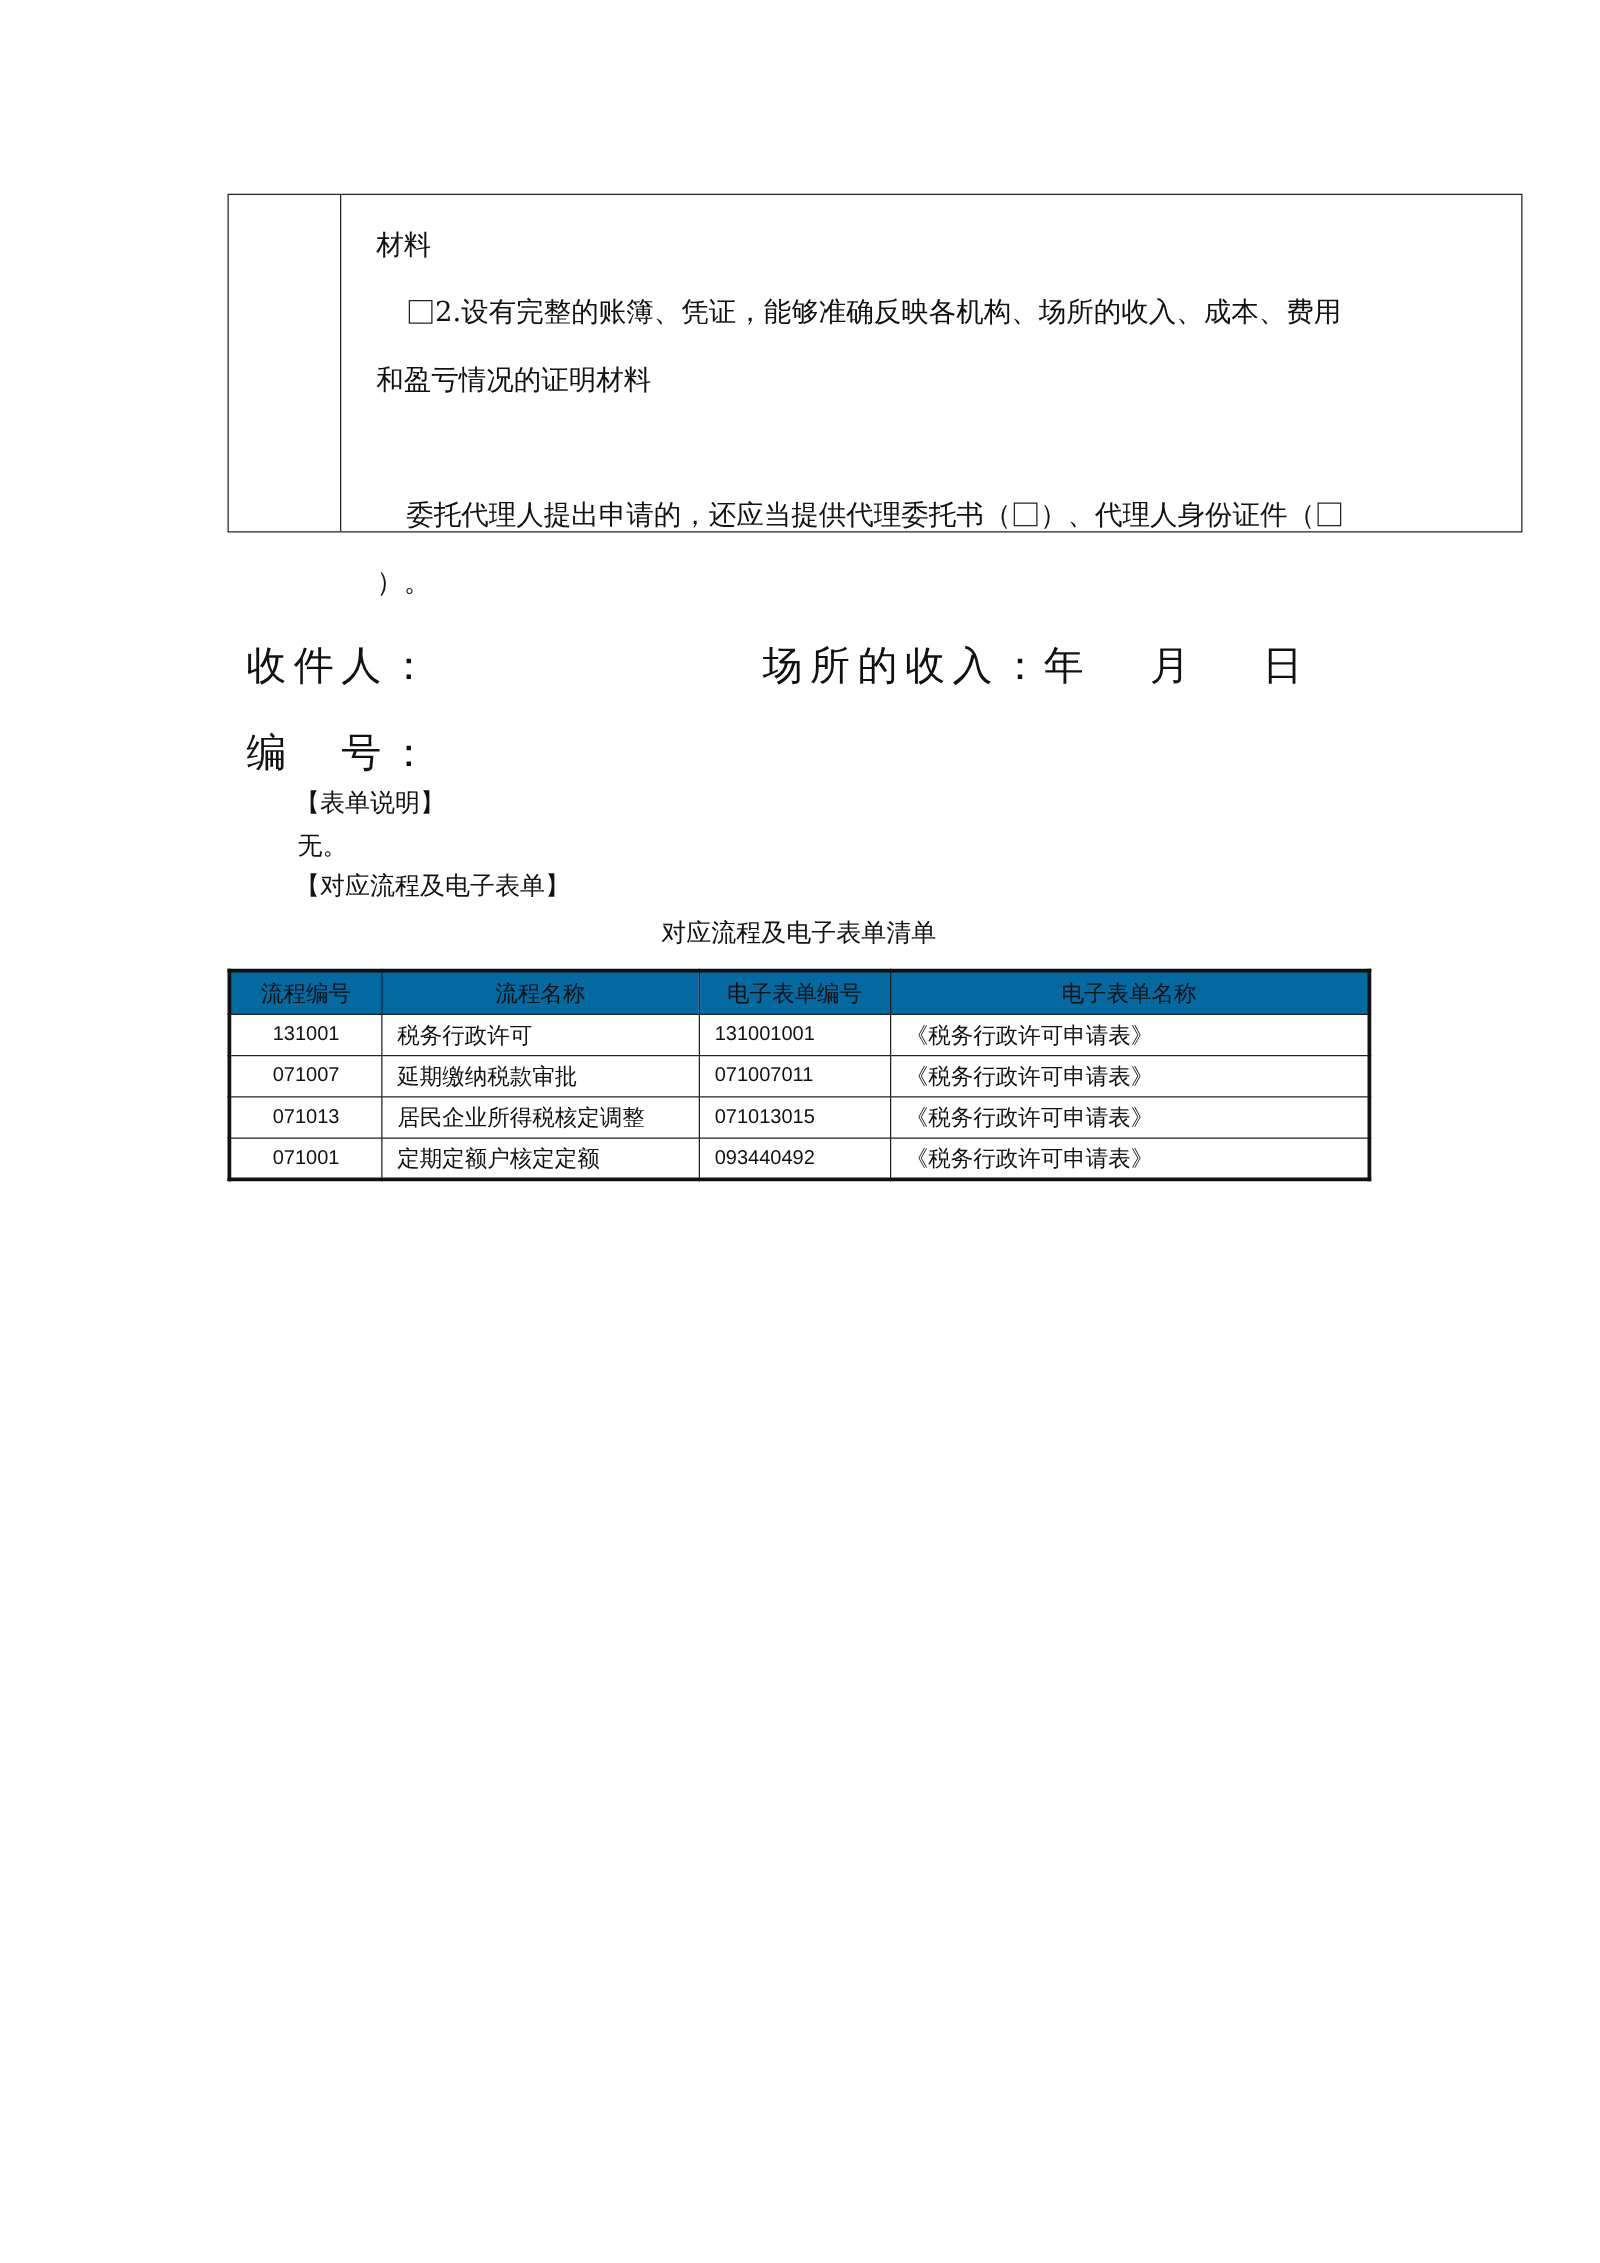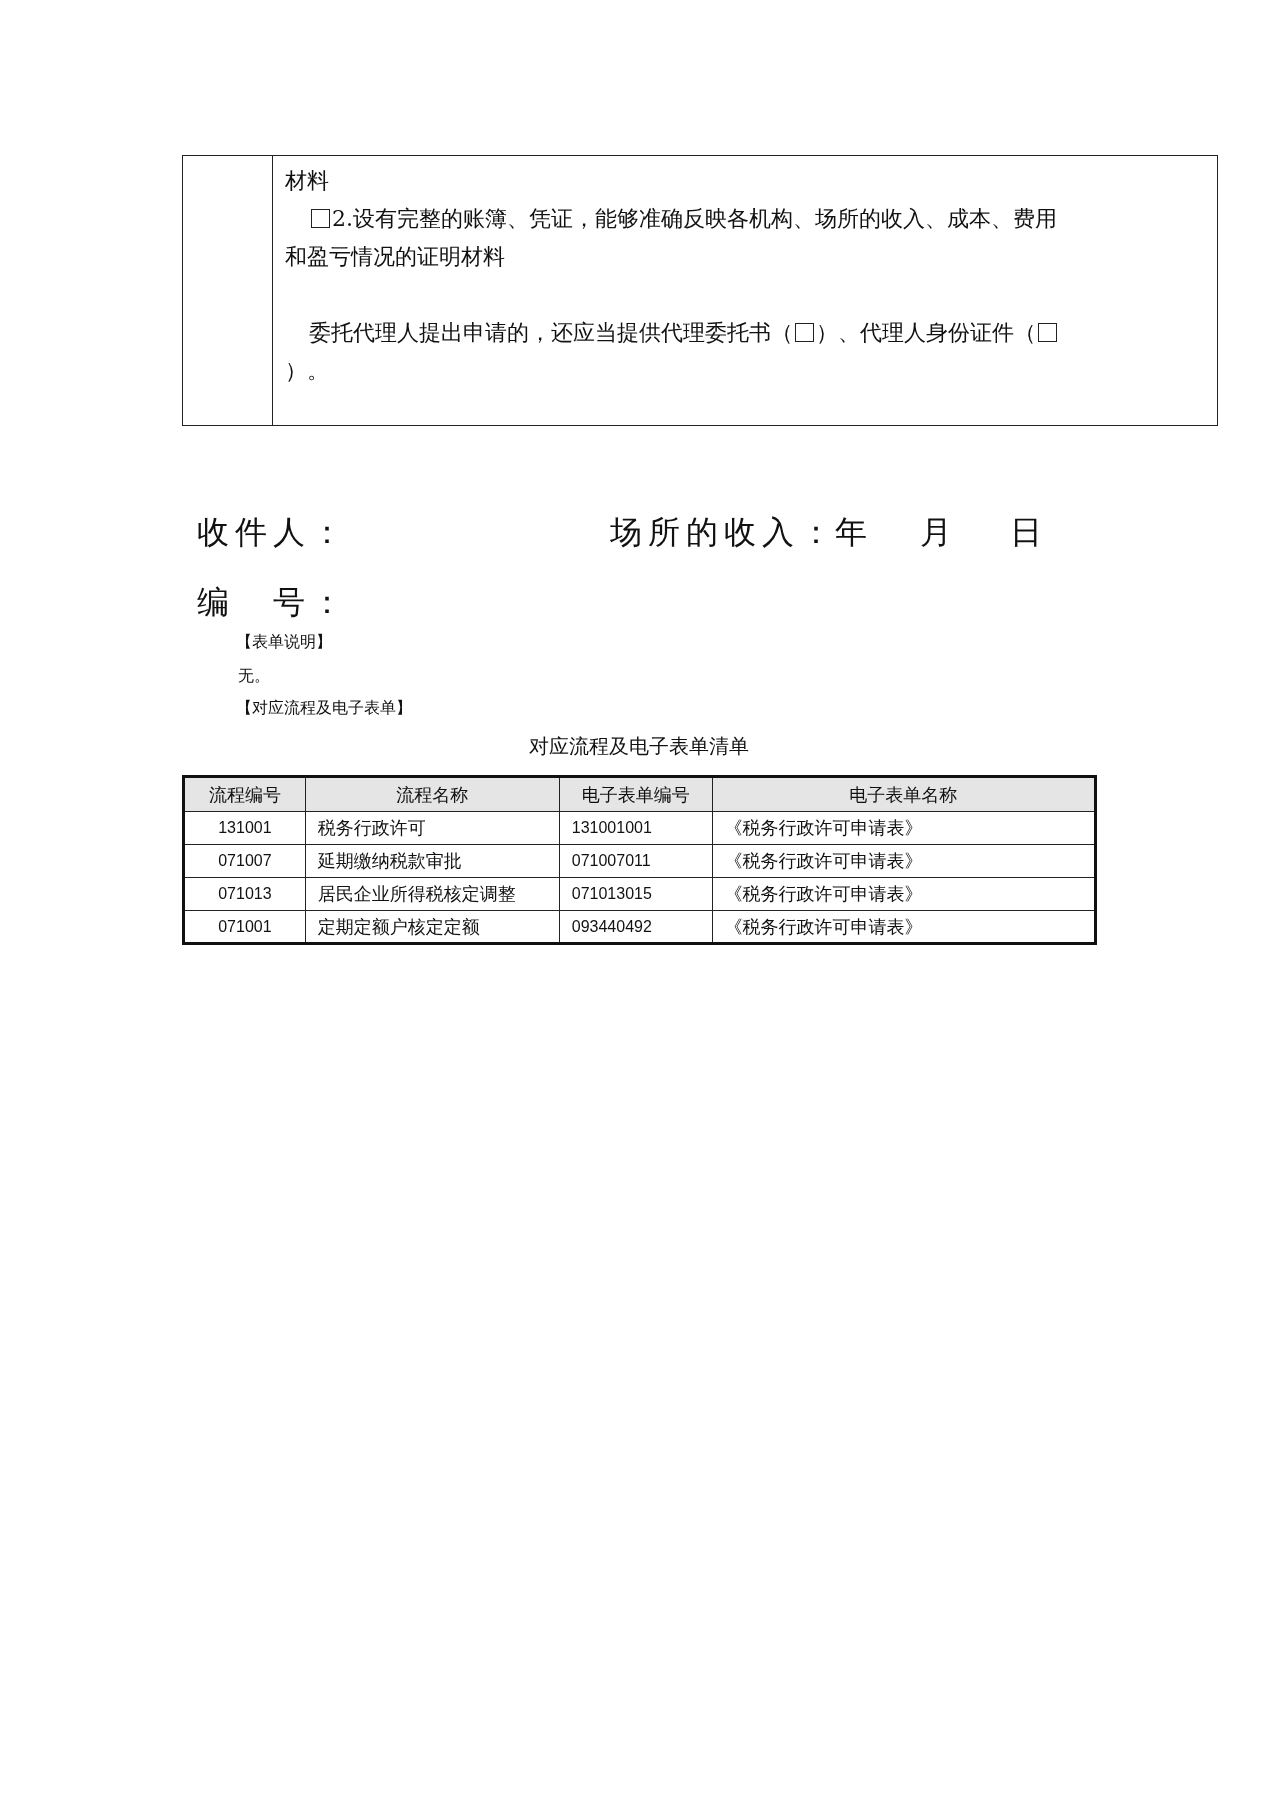--- a/index.html
+++ b/index.html
@@ -33,42 +33,42 @@
       border-right: 1.5px solid #222;
     }
     .top-box .content {
       position: absolute;
       left: 102px;
       top: 6px;
       right: 10px;
       font-size: 22px;
       line-height: 38px;
     }
-    .top-box .content p { margin: 0; }
+    .top-box .content p { margin: 16px; }
     .indent { padding-left: 24px; }
     .gap { height: 38px; }
     .checkbox {
       display: inline-block;
       width: 19px;
       height: 19px;
       border: 1.5px solid #222;
       vertical-align: -2px;
       box-sizing: border-box;
       margin: 0 2px;
     }
 
     
     .recv {
       font-size: 32px;
       letter-spacing: 6px;
       line-height: 40px;
     }
 
     .note {
-      font-size: 16px;
+      font-size: 20px;
       line-height: 30px;
     }
 
     .caption {
       left: 182px;
       width: 914px;
       top: 733px;
       text-align: center;
       font-size: 20px;
     }
@@ -83,21 +83,21 @@
       border: 3px solid #111;
       font-size: 18px;
     }
     table.flow th, table.flow td {
       border: 1.5px solid #222;
       height: 33px;
       padding: 0 12px;
       box-sizing: border-box;
     }
     table.flow th {
-      background: #e5e5e5;
+      background: #0369a1;
       font-weight: normal;
       text-align: center;
       font-family: "DejaVu Serif", "Liberation Serif", serif;
       height: 35px;
     }
     table.flow td.num {
       font-family: "Liberation Sans", "DejaVu Sans", sans-serif;
       font-size: 16px;
     }
     table.flow td.c { text-align: center; }

